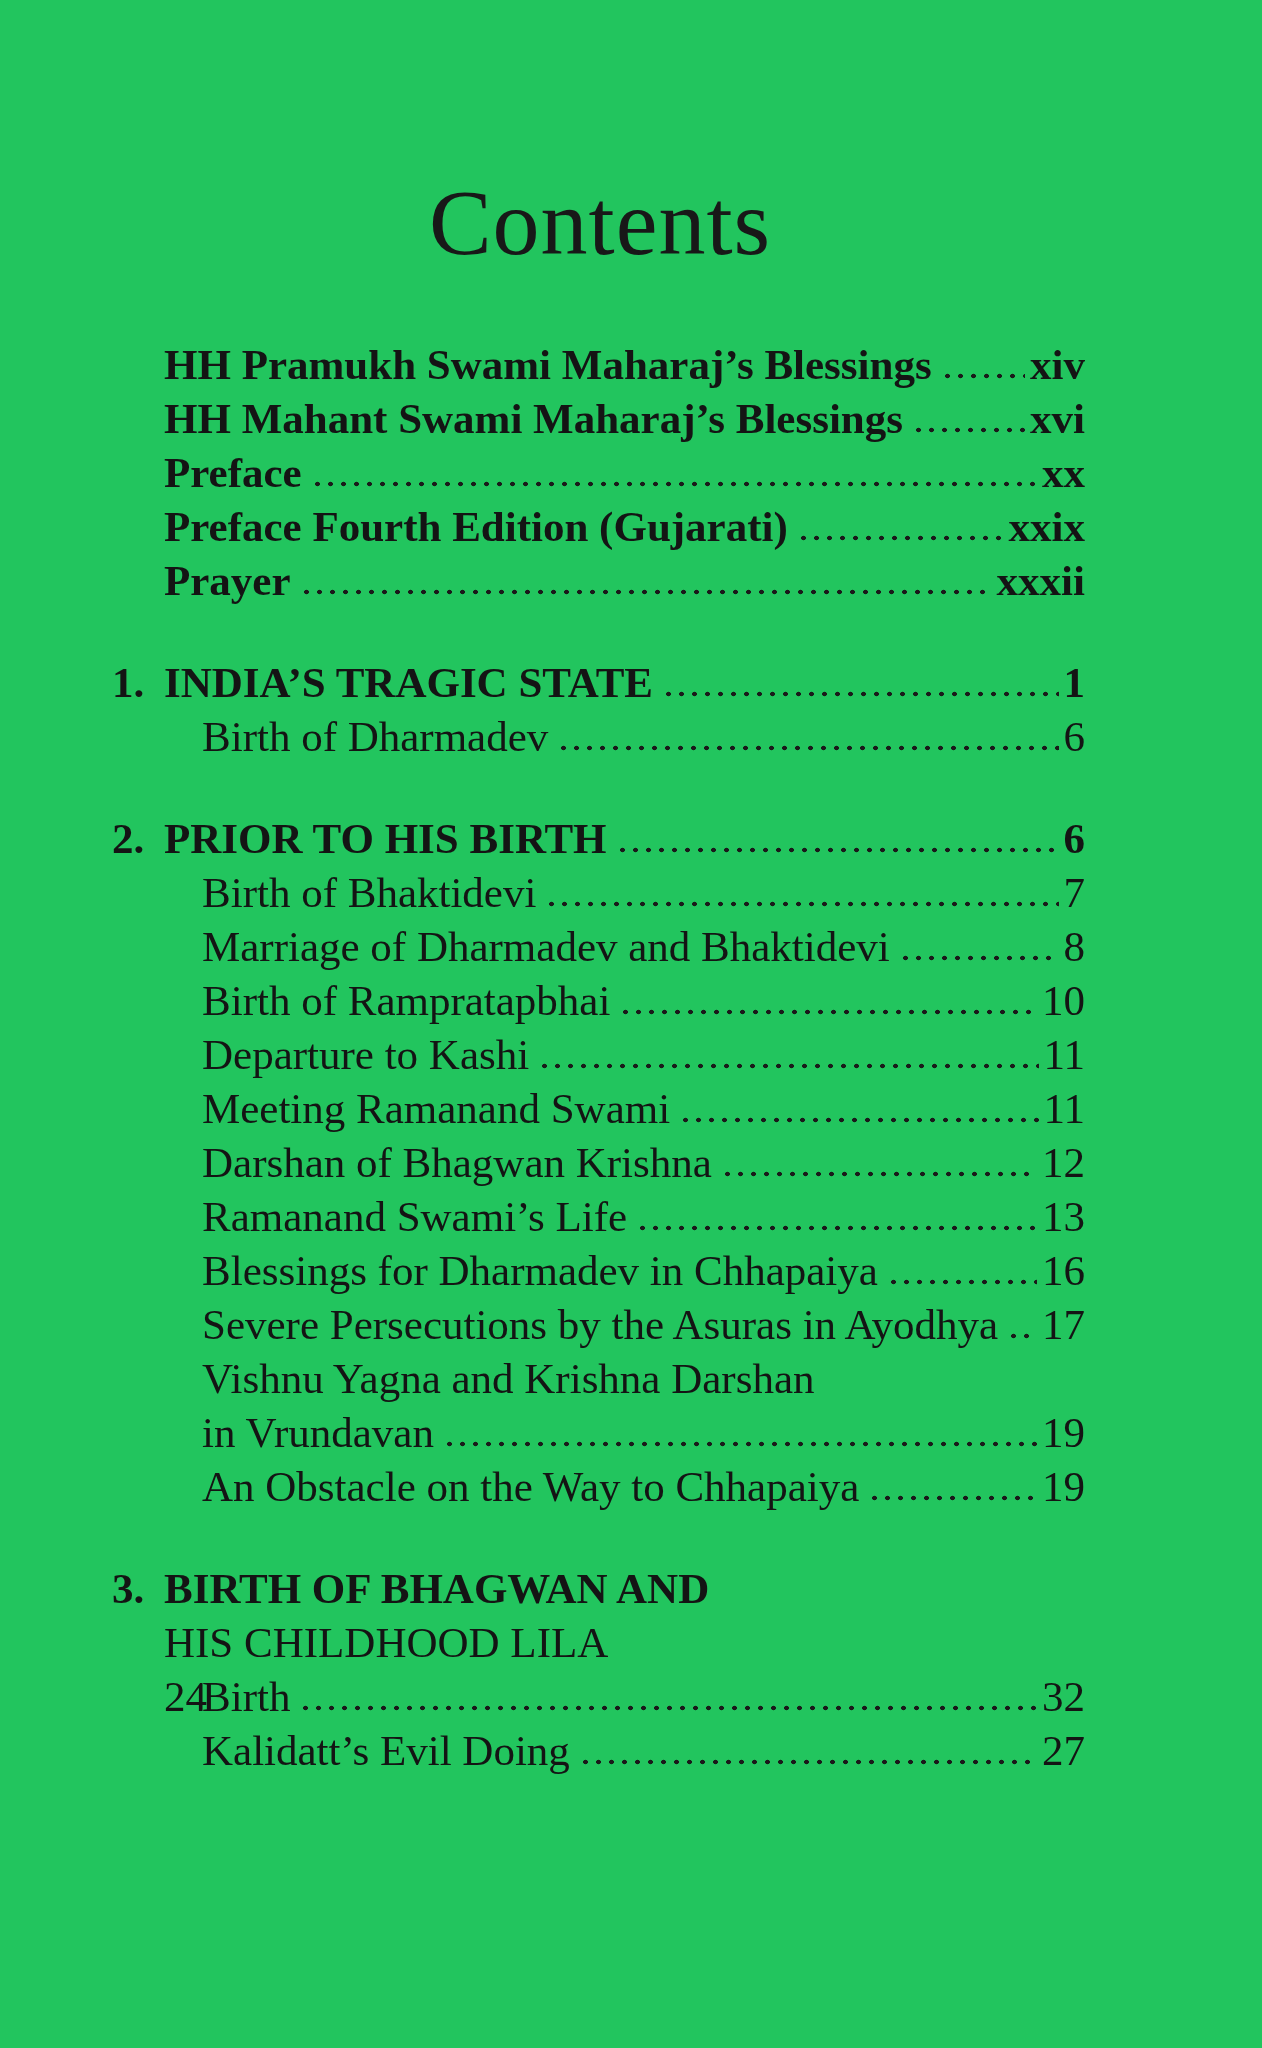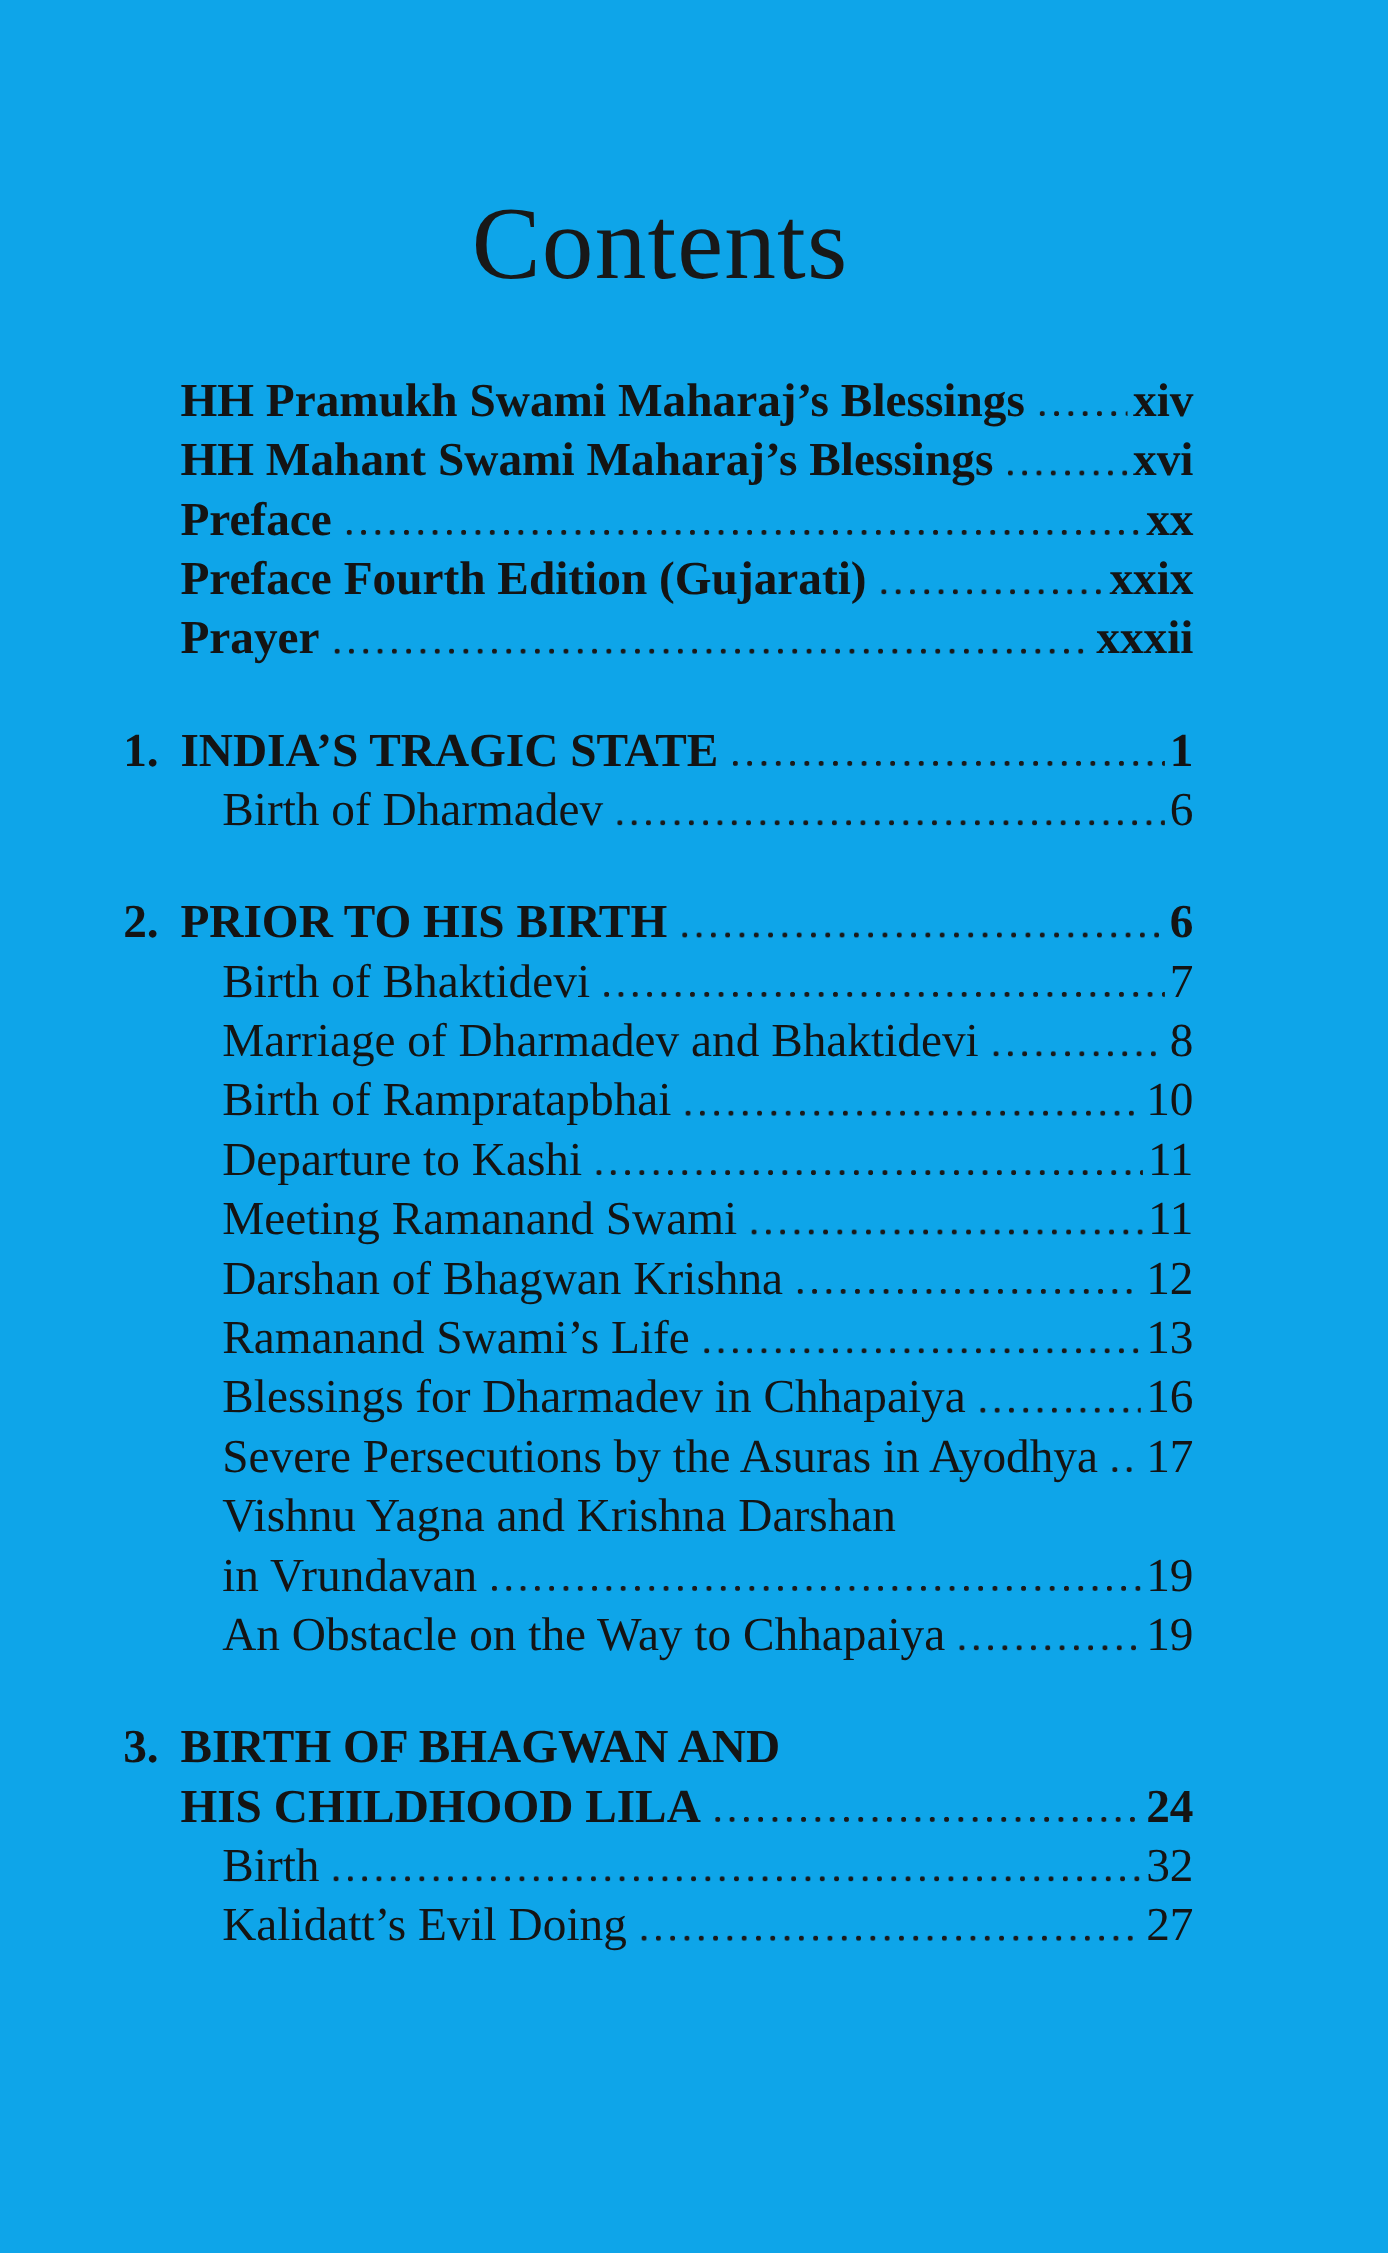--- a/index.html
+++ b/index.html
@@ -1,19 +1,19 @@
 <!DOCTYPE html>
 <html><head>
 <meta charset="utf-8">
 <style>
   html,body{margin:0;padding:0;background:#e9e9e9;}
   .page{
     position:relative;
     width:1262px;height:2048px;
-    background:#0ea5e9;
+    background:#22c55e;
     font-family:"Liberation Serif", serif;
     color:#141414;
     overflow:hidden;
   }
   .book-title{
     position:absolute;
     top:168px;left:0;width:1200px;
     text-align:center;
     font-size:94px;
     font-weight:400;
@@ -39,21 +39,21 @@
     flex:1 1 auto;
     margin:0 5px 0 9px;
     background-image:radial-gradient(circle, #1a1a1a 2.1px, rgba(0,0,0,0) 2.6px);
     background-size:13px 6px;
     background-repeat:repeat-x;
     background-position:left calc(100% - 13px);
   }
   .spacer{flex:1 1 auto;}
   .front{padding-left:52px;font-weight:700;}
   .chapter{font-weight:700;}
-  .chapter-cont{padding-left:52px;font-weight:700;}
+  .chapter-cont{padding-left:52px;font-weight:400;flex-direction:column;}
   .sub{padding-left:90px;font-weight:400;}
   .gap{margin-top:48px;}
 </style>
 </head>
 <body>
 
 <div class="page">
 
   <div class="book-title">Contents</div>
 

